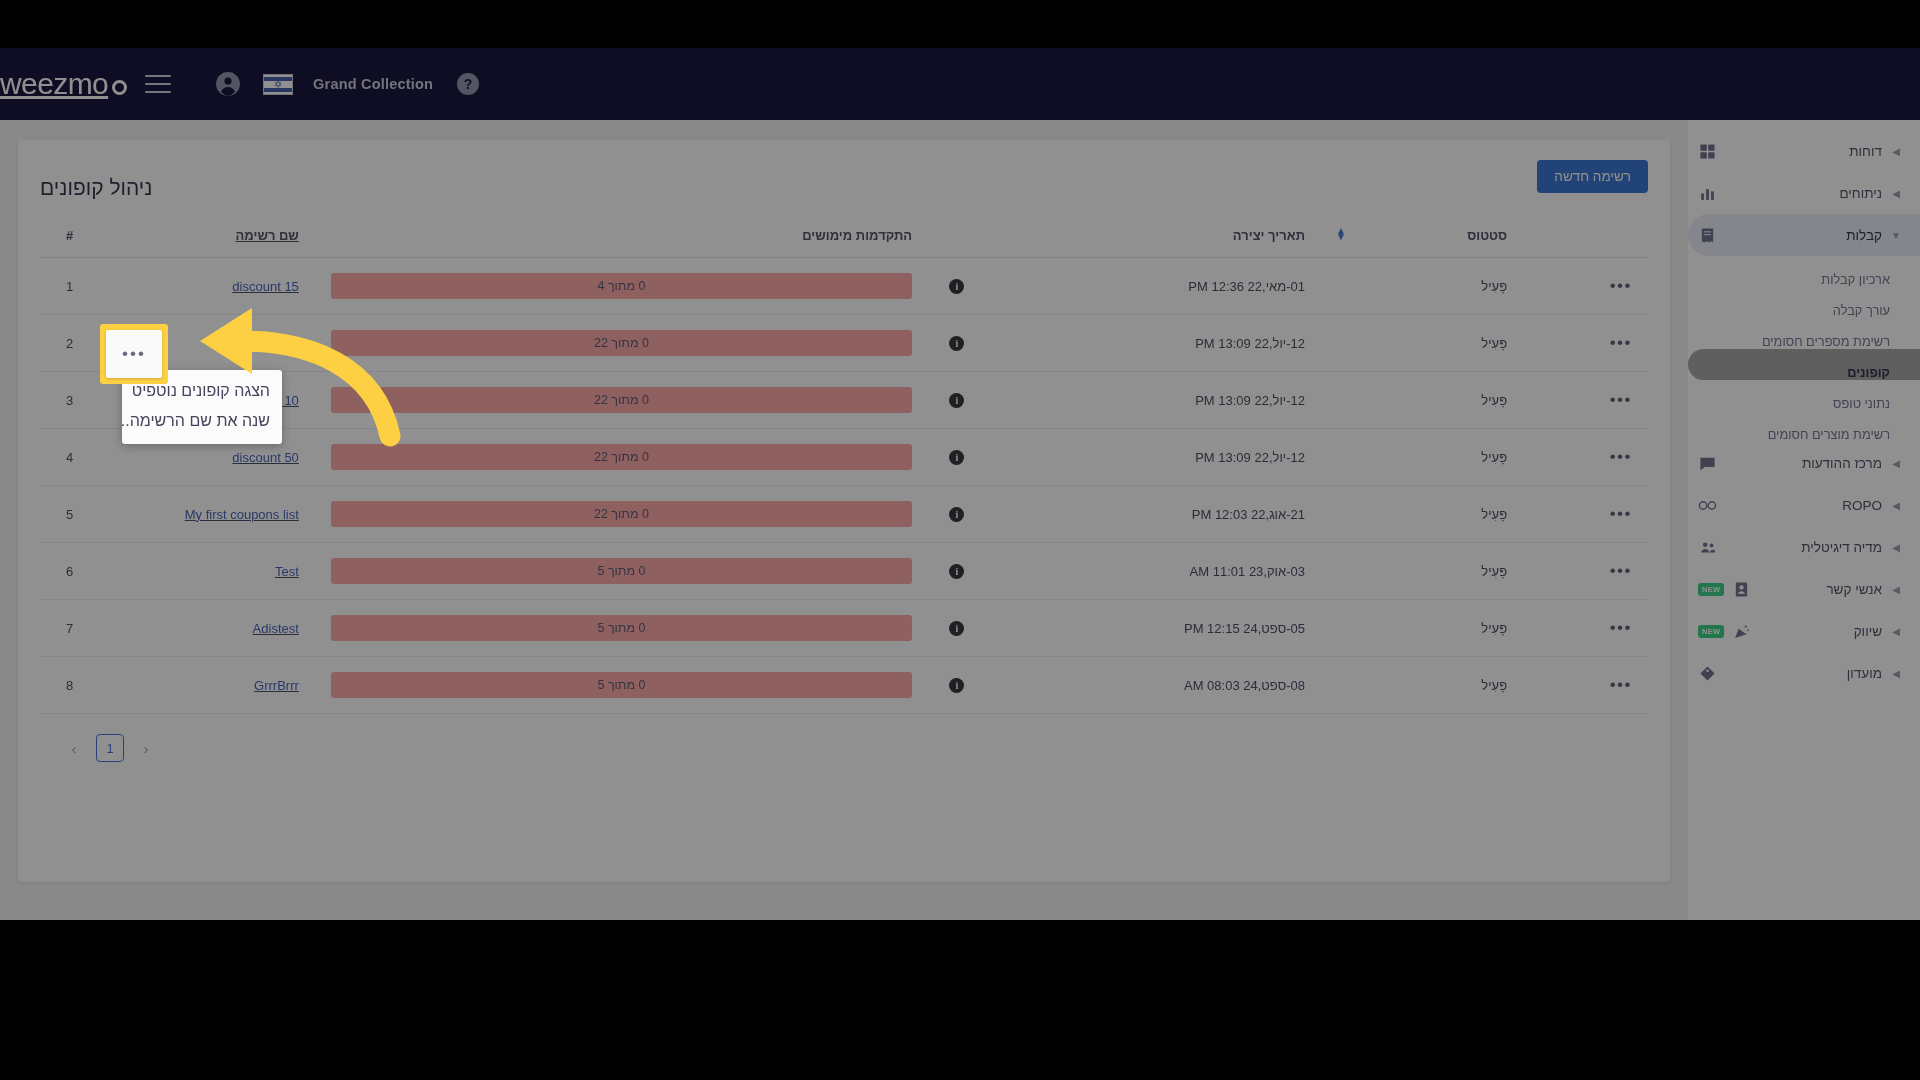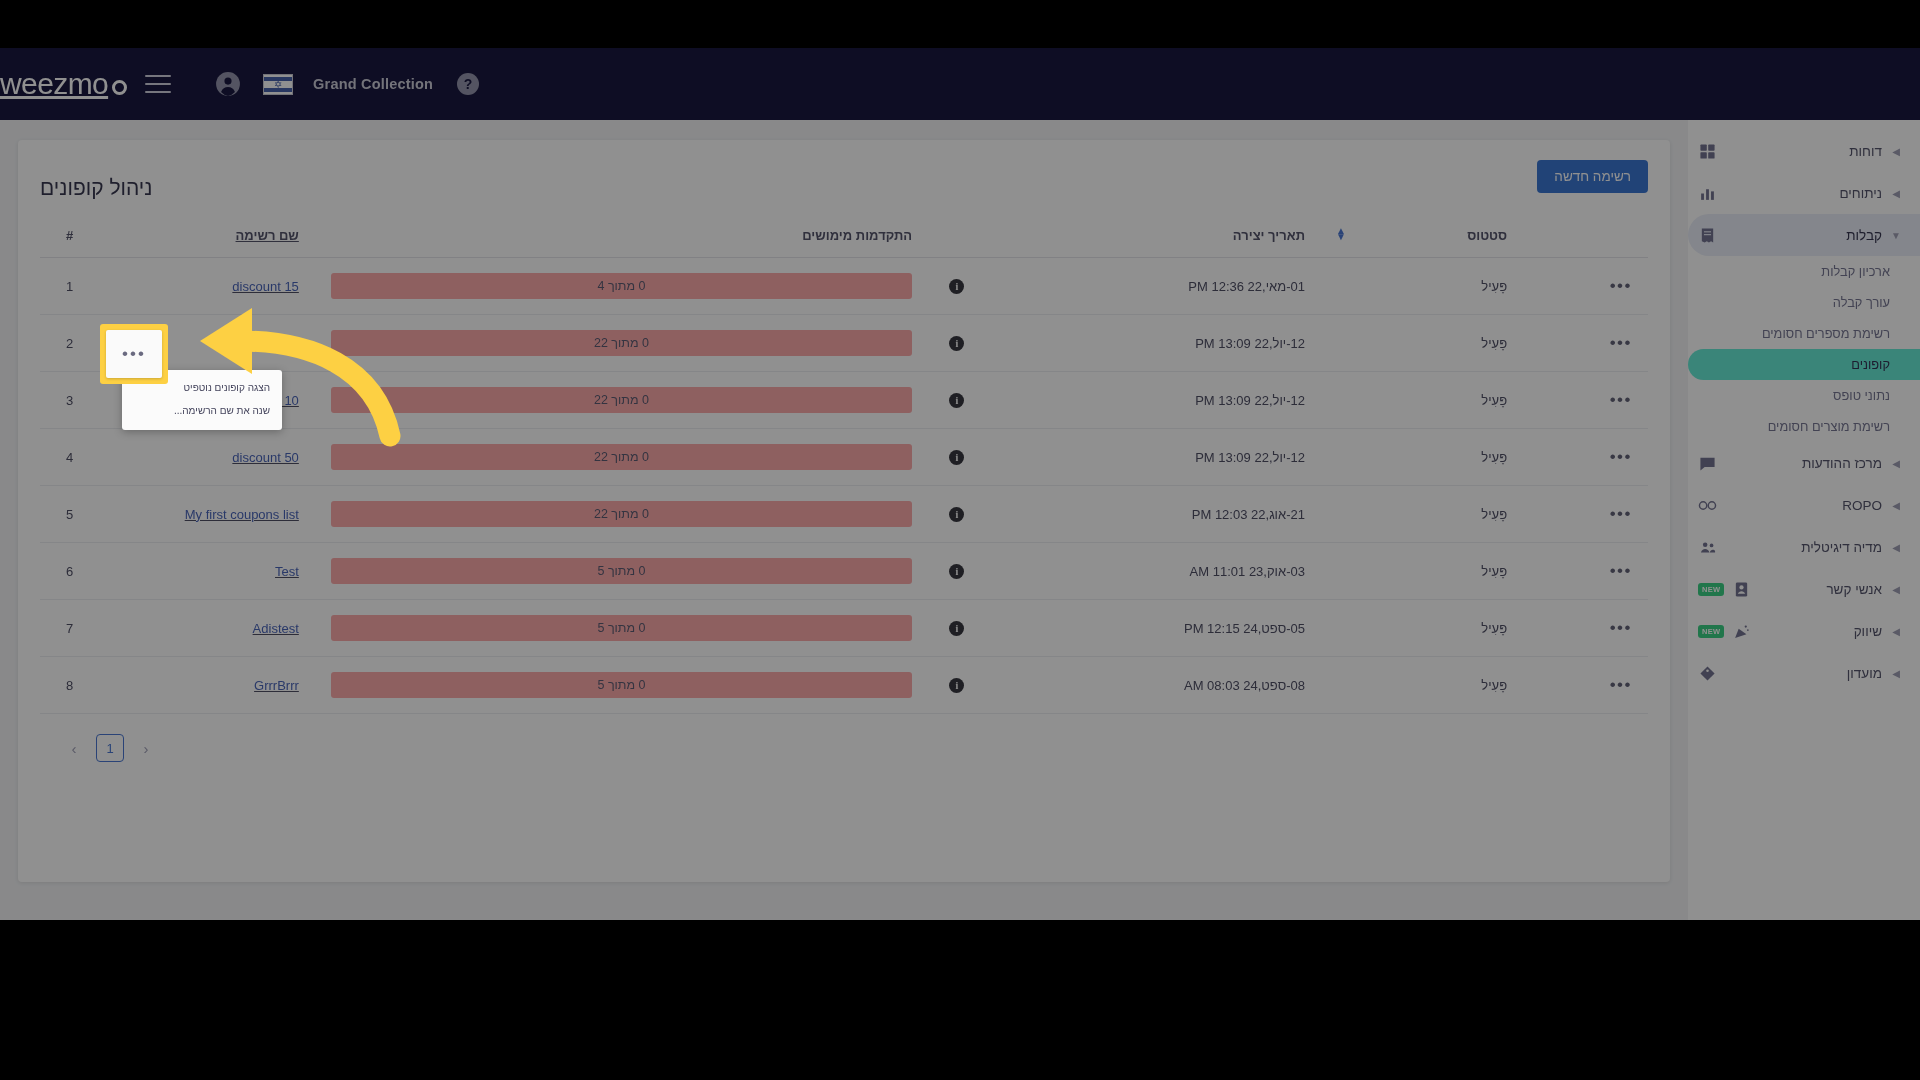--- a/index.html
+++ b/index.html
@@ -133,31 +133,31 @@
   .side-item .si-arrow {
     color: #9a9ab0; font-size: 10px; flex: 0 0 auto;
     width: 12px; text-align: center;
   }
   .side-item.active-parent {
     background: #e8ecf7;
     border-radius: 22px 0 0 22px;
     color: #2a2a46;
   }
   .side-sub {
-    display: flex; align-items: center; justify-content: flex-start;
+    display: flex; align-items: flex-end; justify-content: flex-start;
     height: 31px; padding: 0 30px 0 10px;
     color: #6e6e8c; font-size: 12.8px;
     cursor: pointer; white-space: nowrap;
   }
   .side-sub .ss-label { flex: 1; text-align: right; }
   .side-sub.selected {
-    background: #5eead4;
+    background: #a3a3a3;
     color: #27274a;
     border-radius: 18px 0 0 18px;
-    font-weight: normal;
+    font-weight: bold;
   }
   .badge-new {
     background: #2fcf7d; color: #fff;
     font-size: 7.5px; font-weight: bold;
     padding: 2px 4px; border-radius: 3px;
     letter-spacing: .3px;
   }
 
   
   .main {
@@ -294,21 +294,21 @@
   .dropdown {
     position: absolute; z-index: 65;
     left: 122px; top: 322px;
     width: 160px;
     background: #fbfbfb;
     border-radius: 3px;
     box-shadow: 0 2px 8px rgba(0,0,0,.28);
     padding: 6px 0 8px 0;
   }
   .dd-item {
-    font-size: 10px; color: #44445c;
+    font-size: 16px; color: #44445c;
     padding: 6px 12px; text-align: right;
     white-space: nowrap; cursor: pointer;
     direction: rtl; overflow: hidden;
   }
 
   
   .arrow-anno {
     position: absolute; z-index: 80;
     left: 190px; top: 248px;
     width: 260px; height: 160px;

